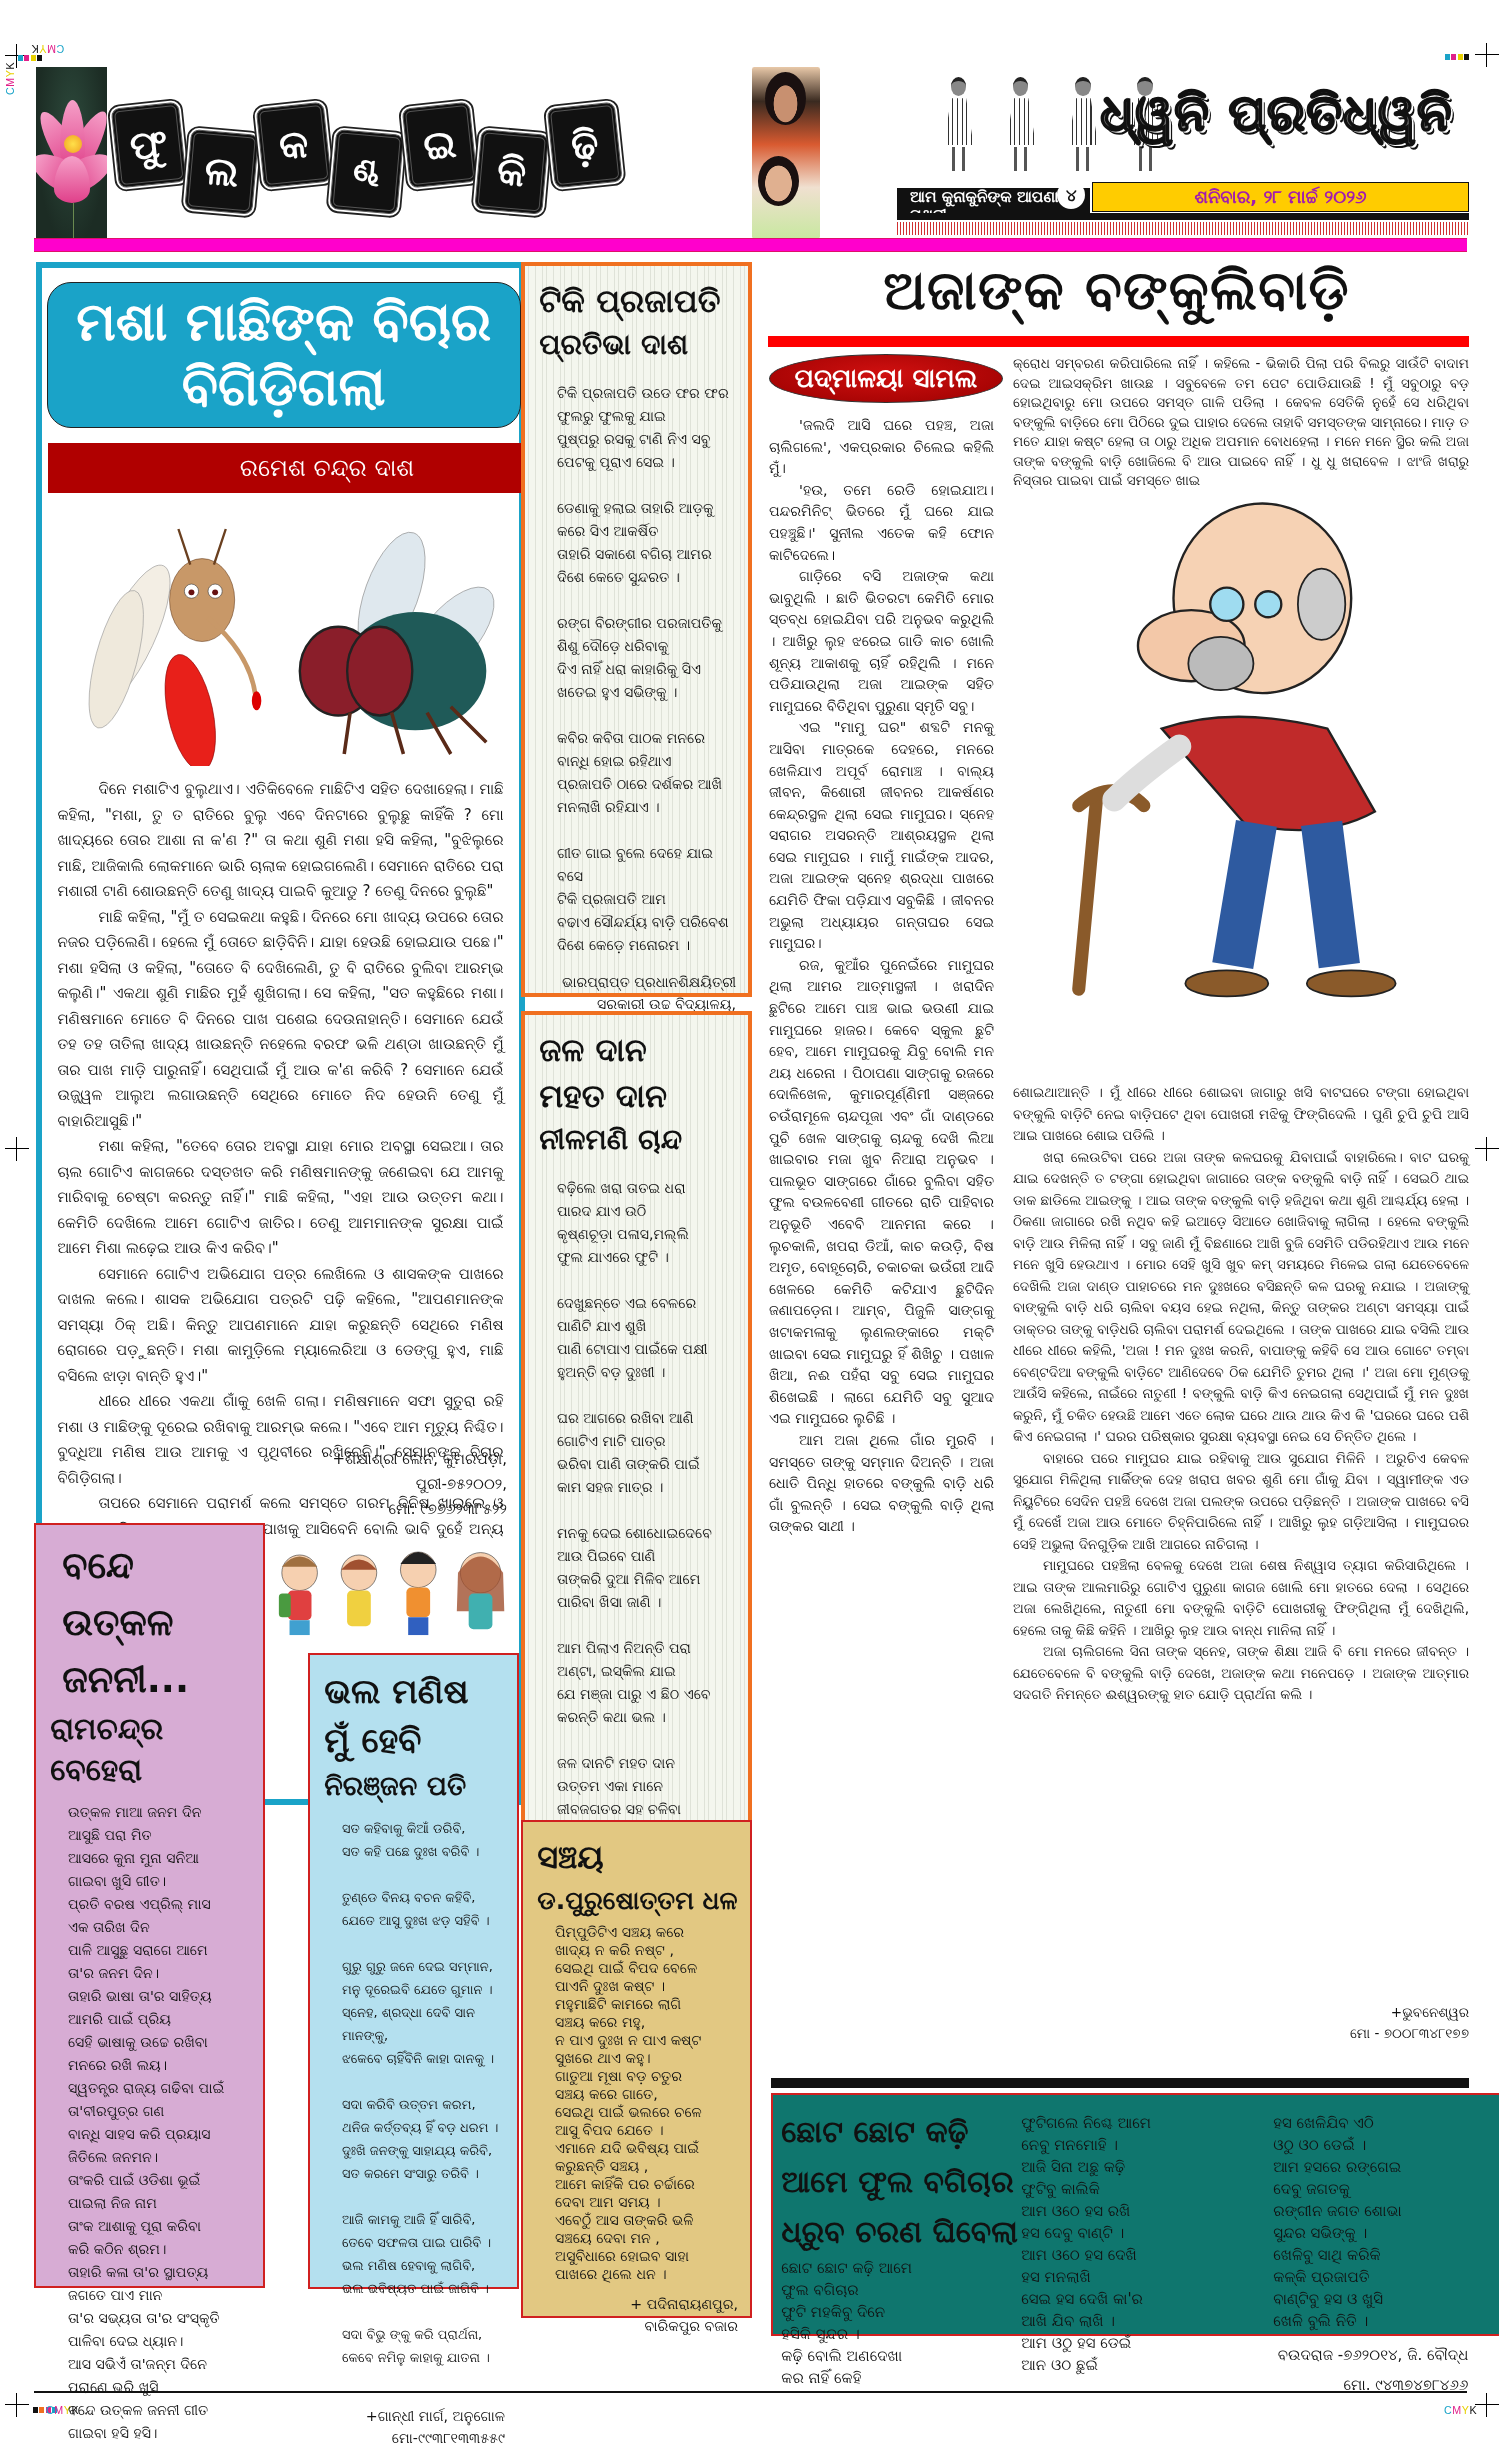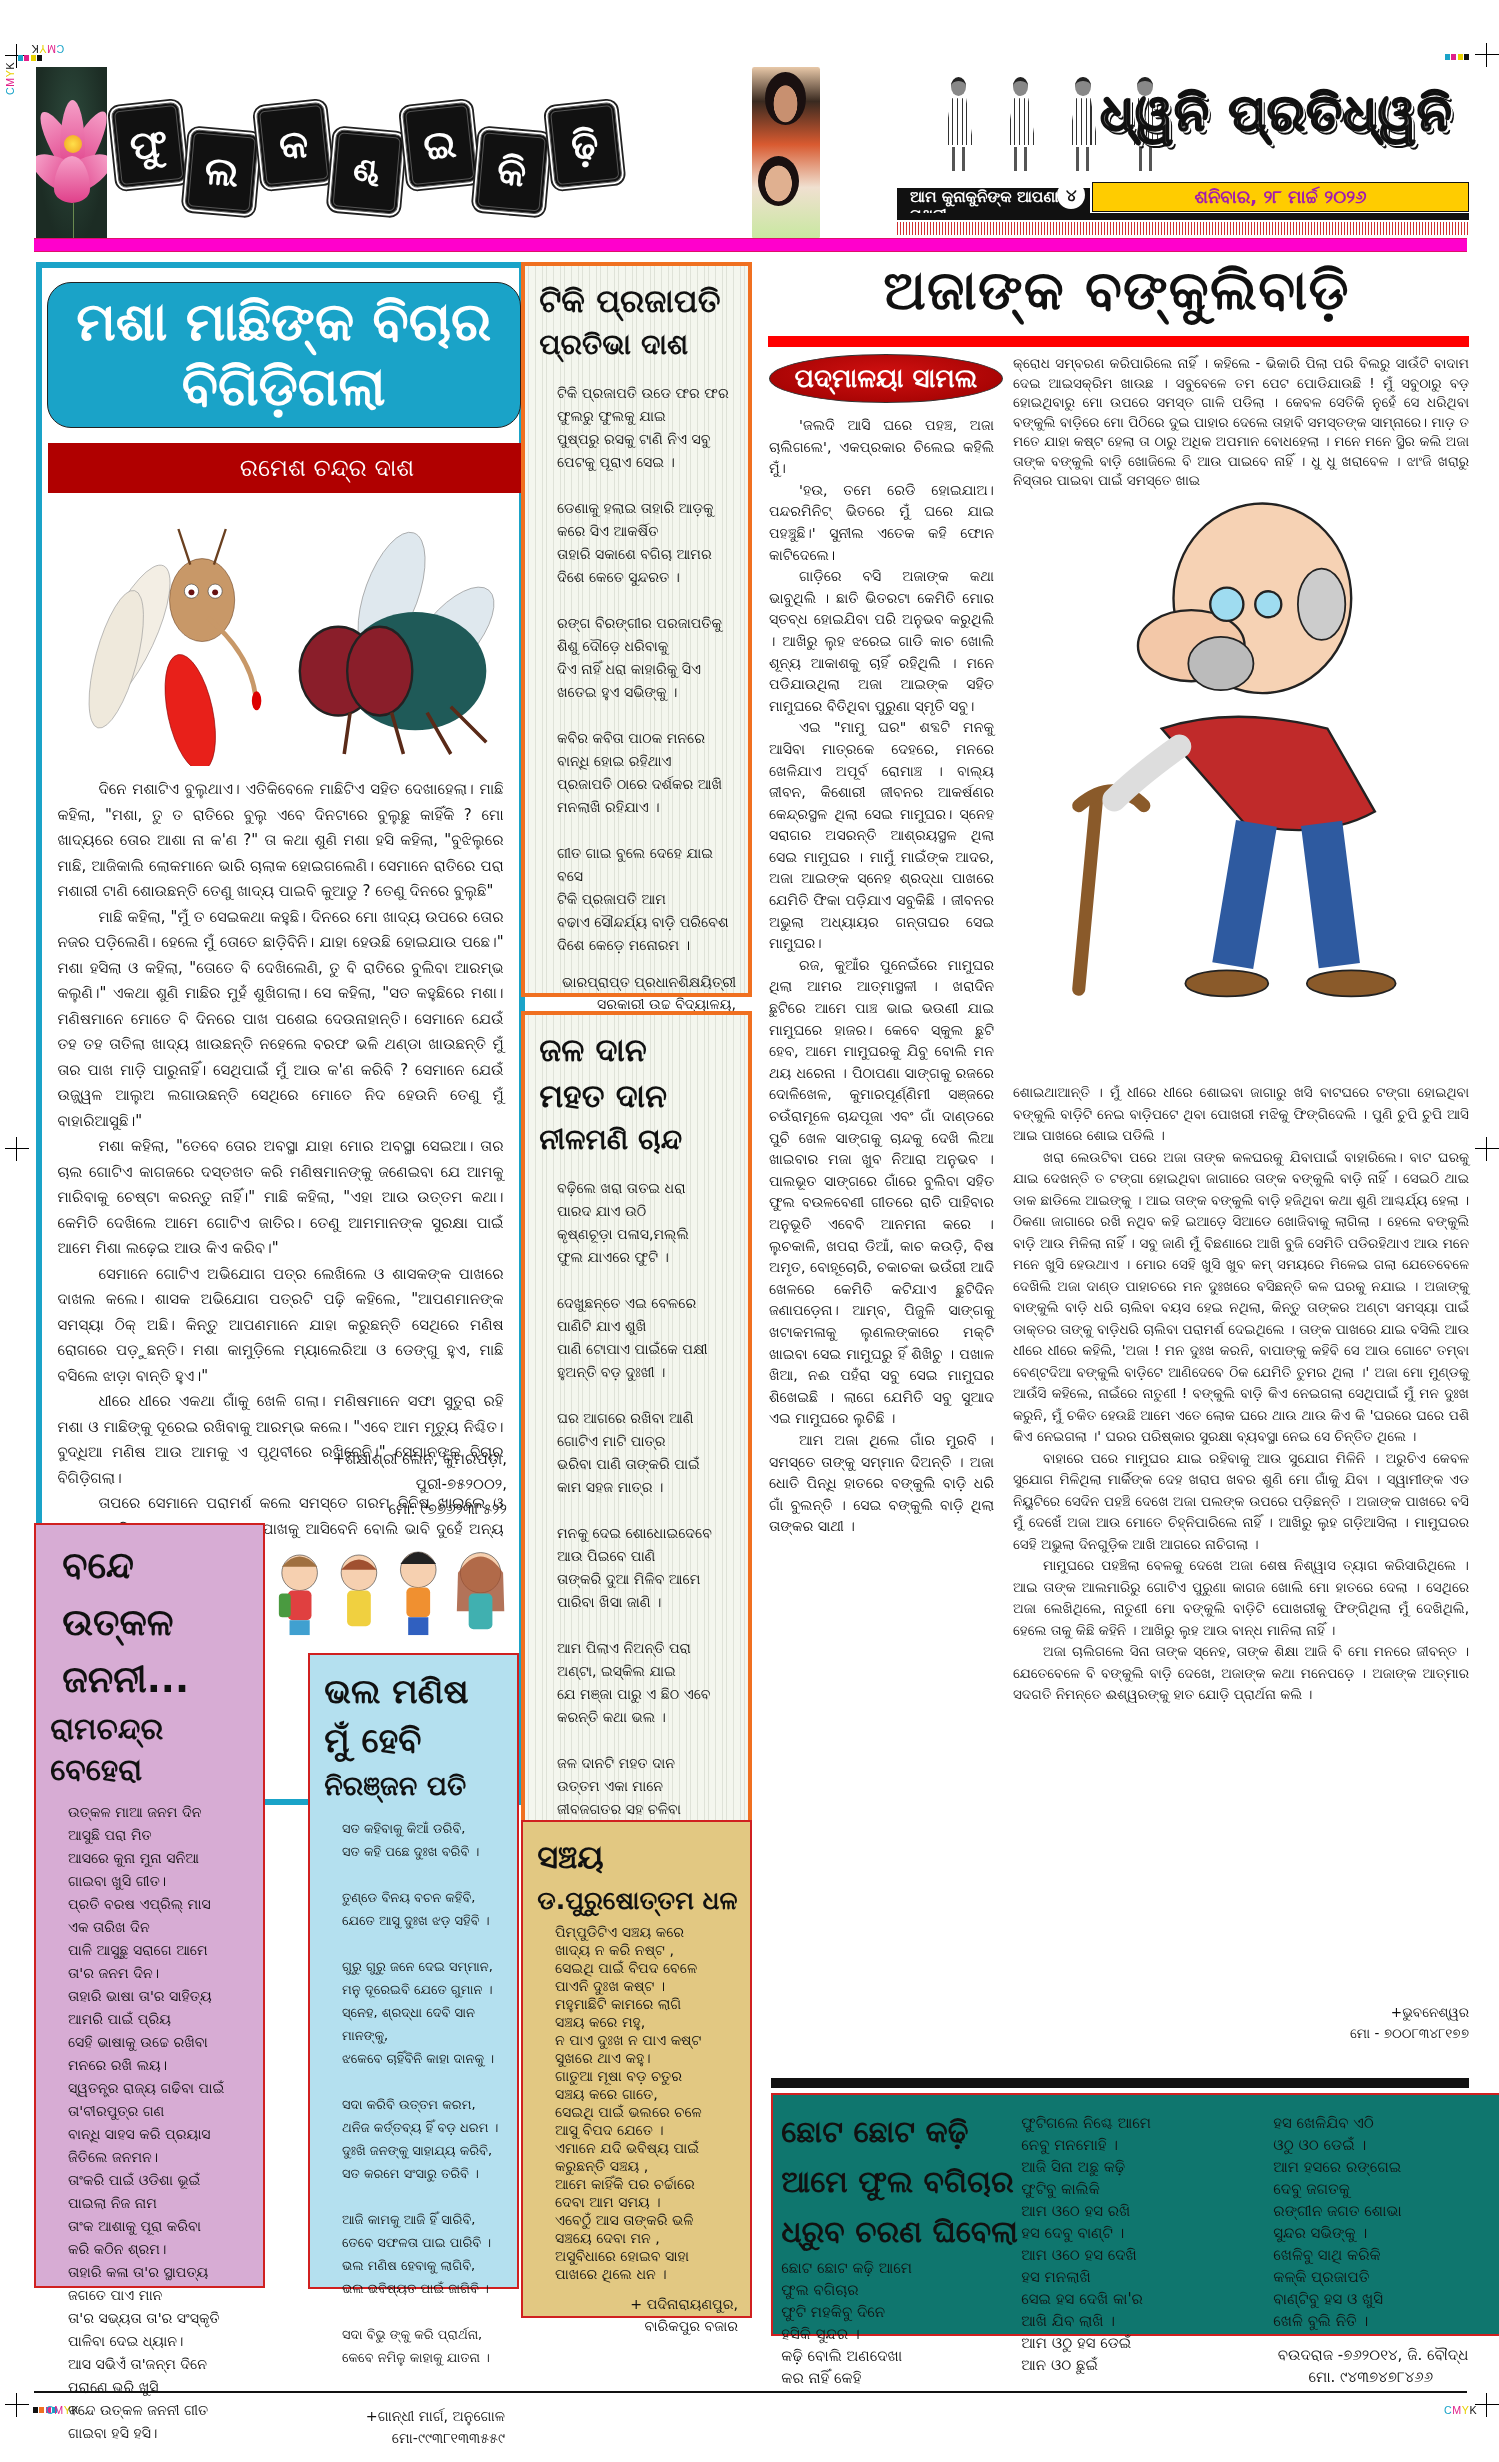--- a/index.html
+++ b/index.html
@@ -482,19 +482,19 @@
       <div class="chhota-line">ଓଠୁ ଓଠ ଡେଇଁ ।</div>
       <div class="chhota-line">ଆମ ହସରେ ରଙ୍ଗେଇ</div>
       <div class="chhota-line">ଦେବୁ ଜଗତକୁ</div>
       <div class="chhota-line">ରଙ୍ଗୀନ ଜଗତ ଶୋଭା</div>
       <div class="chhota-line">ସୁନ୍ଦର ସଭିଙ୍କୁ ।</div>
       <div class="chhota-line">ଖେଳିବୁ ସାଥି କରିକି</div>
       <div class="chhota-line">କଳ୍କି ପ୍ରଜାପତି</div>
       <div class="chhota-line">ବାଣ୍ଟିବୁ ହସ ଓ ଖୁସି</div>
       <div class="chhota-line">ଖେଳି ବୁଲି ନିତି ।</div>
       <div class="chhota-line" style="margin-top:12px;text-align:right;">ବଉଦରାଜ -୭୬୨୦୧୪, ଜି. ବୌଦ୍ଧ</div>
-      <div class="chhota-line" style="text-align:center;">ମୋ. ୯୪୩୭୪୭୮୪୬୬</div>
+      <div class="chhota-line" style="text-align:right;margin-top:8px;">ମୋ. ୯୪୩୭୪୭୮୪୬୬</div>
     </div>
   </div>
 </div>
 
 <div class="abs bottom-rule"></div>
 
 
 </body></html>

